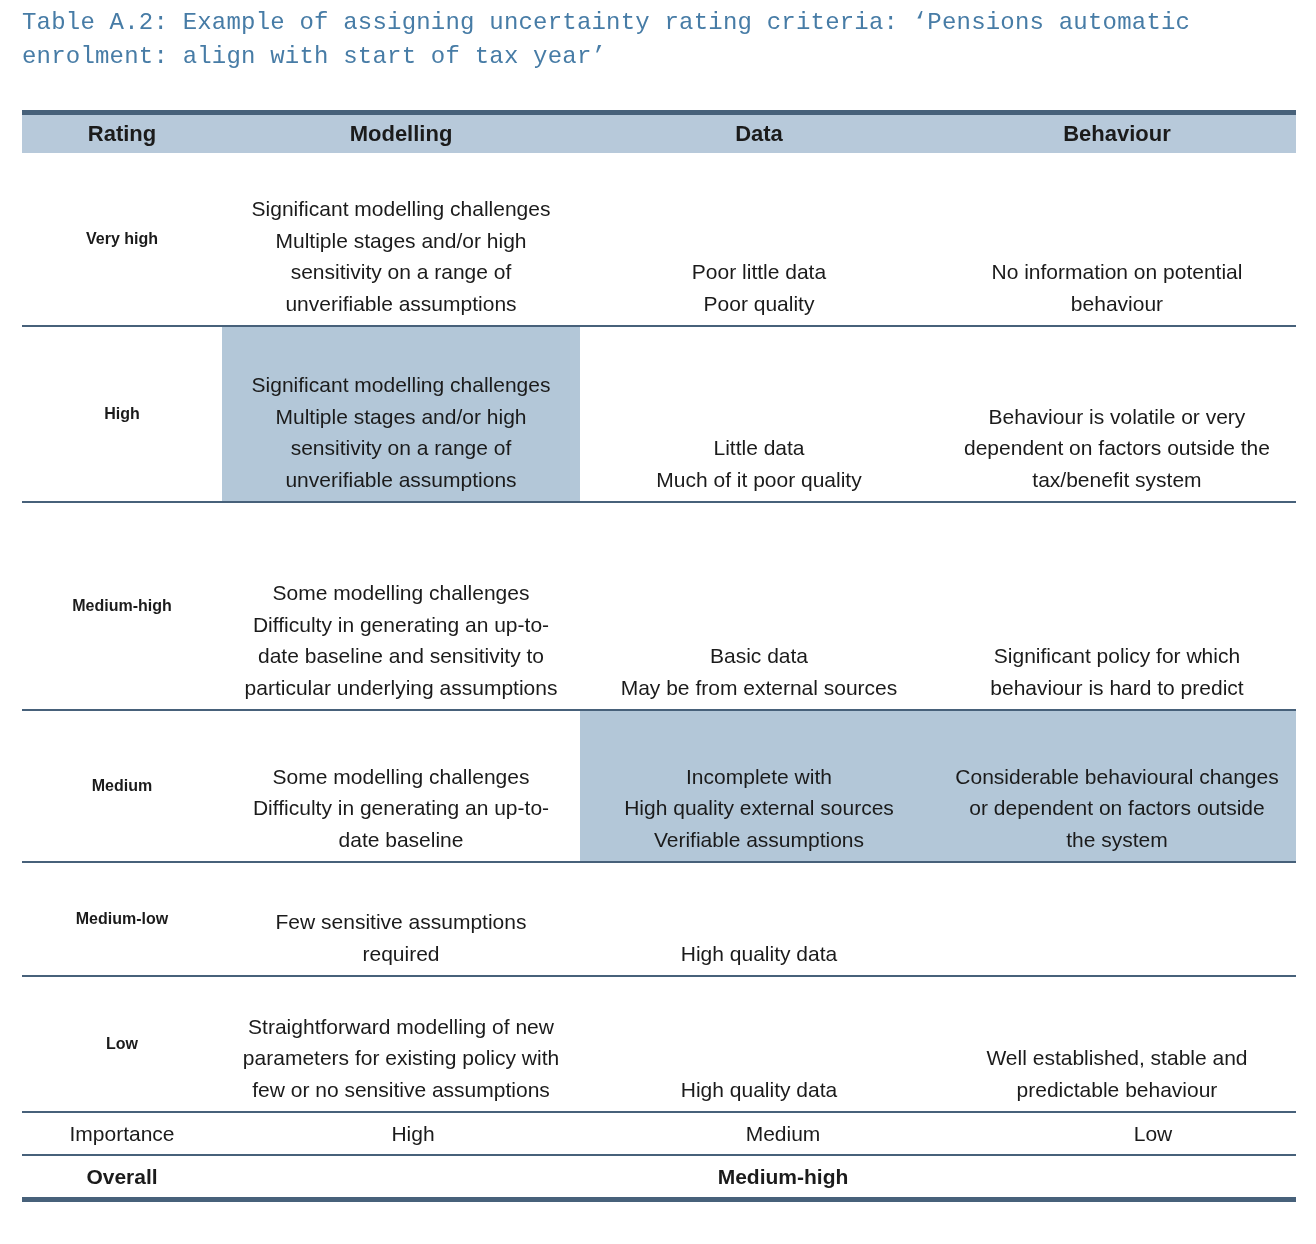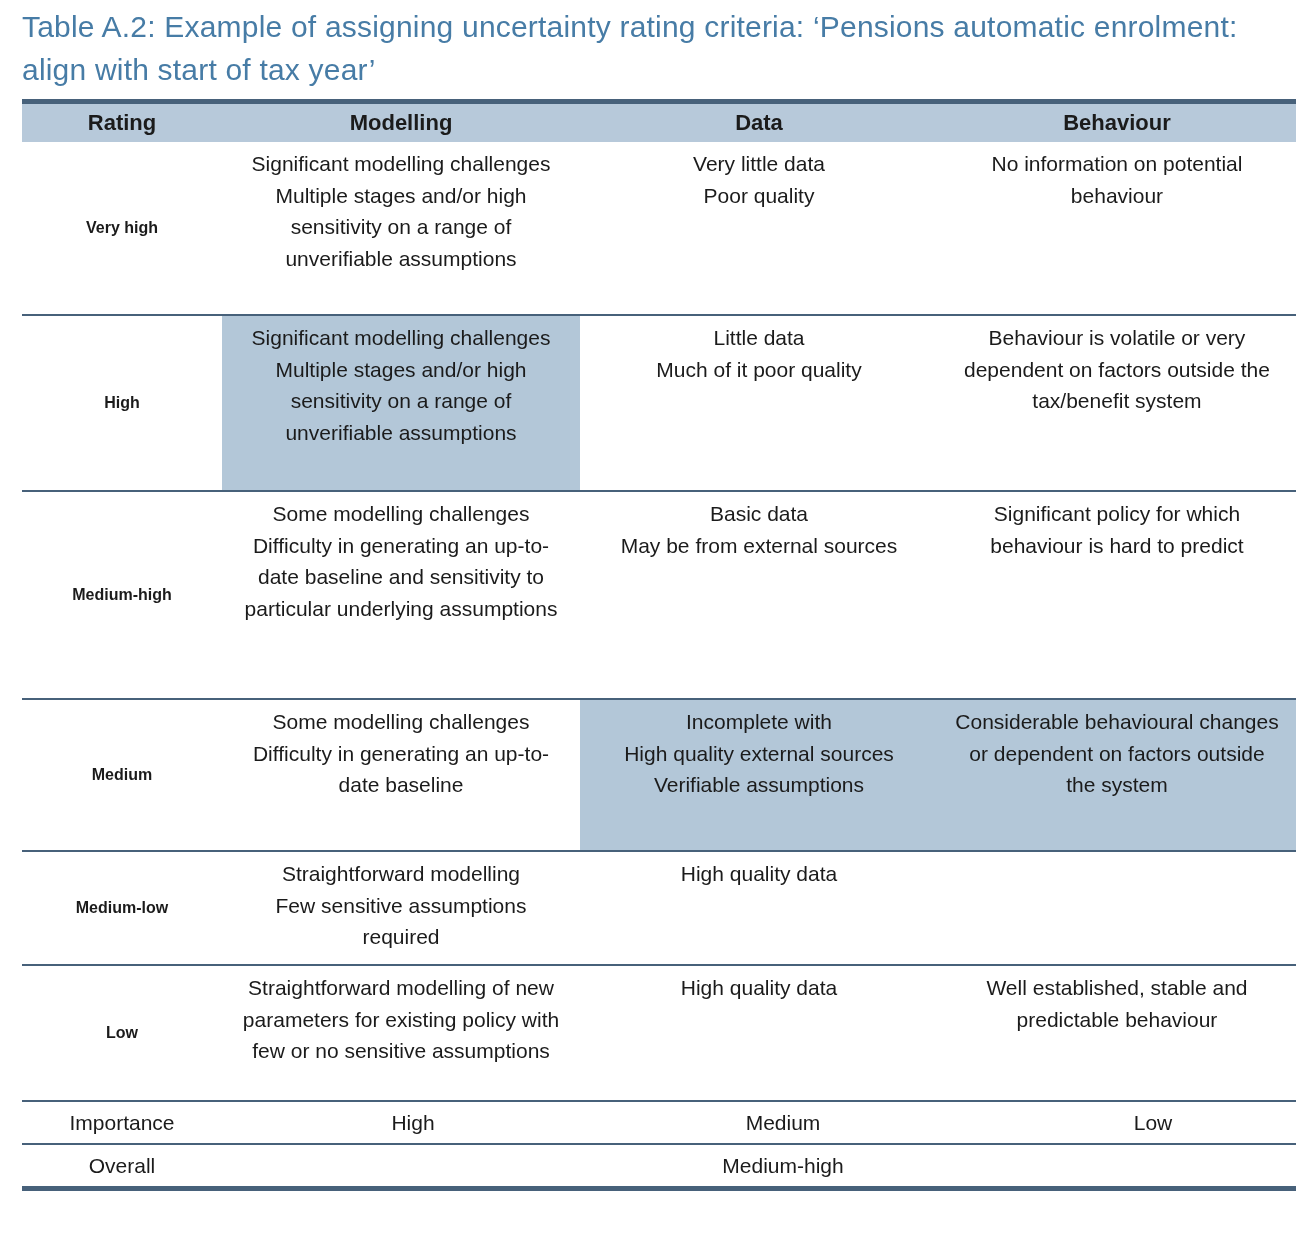--- a/index.html
+++ b/index.html
@@ -11,53 +11,53 @@
   }
   *{box-sizing:border-box;}
   body{
     margin:0; background:#ffffff; color:var(--text-color);
     font-family:"Liberation Sans", sans-serif;
     width:1316px; min-height:1244px;
   }
   .page{padding:6px 20px 0 22px;}
   .title{
     color:var(--title-color);
-    font-size:30px; font-weight:normal; line-height:1.42;
-    margin:0 0 8px 0; max-width:1235px; letter-spacing:.2px;
+    font-size:24px; font-weight:normal; line-height:1.42;
+    margin:0 0 36px 0; max-width:1235px; letter-spacing:.2px;font-family:Liberation Mono, monospace;
   }
   .tbl{
     width:1274px;
     border-top:5px solid var(--border-dark);
     border-bottom:5px solid var(--border-dark);
   }
   .row{display:grid; grid-template-columns:15.7% 28.1% 28.1% 28.1%;}
   .thead{
     background:var(--header-bg); min-height:38px;
     align-items:center; font-weight:bold; font-size:22px;
   }
   .th{text-align:center; padding:2px 22px;}
   .body-row{border-top:2.5px solid var(--border-dark);}
   .body-row.first{border-top:none;}
   .cell{
-    display:flex; flex-direction:column; justify-content:flex-start;
+    display:flex; flex-direction:column; justify-content:flex-end;
     align-items:center; text-align:center;
     font-size:21px; line-height:1.5; padding:6px 16px;
   }
   .cell p{margin:0;}
   .rating{font-weight:bold; font-size:16px; justify-content:center;}
   .hl{background:var(--highlight-bg);}
   .r0{min-height:172px;}
   .r1{min-height:176px;}
   .r2{min-height:208px;}
   .r3{min-height:152px;}
   .r4{min-height:114px;}
   .r5{min-height:136px;}
   .summary-row{border-top:2.5px solid var(--border-dark); min-height:43px; font-size:22px;gap:12px;}
   .summary-row .cell{justify-content:center; padding:4px 10px;}
-  .overall-row{font-weight:normal;}
+  .overall-row{font-weight:bold;}
   .span-rest{grid-column:2 / 5;}
 </style>
 </head>
 <body>
 
 <div class="page">
 
   <h1 class="title">Table A.2: Example of assigning uncertainty rating criteria: ‘Pensions automatic enrolment: align with start of tax year’</h1>
 
   <div class="tbl">
@@ -69,21 +69,21 @@
       <div class="th">Behaviour</div>
     </div>
 
     <div class="row body-row first r0">
       <div class="cell rating">Very high</div>
       <div class="cell">
         <p>Significant modelling challenges</p>
         <p>Multiple stages and/or high sensitivity on a range of unverifiable assumptions</p>
       </div>
       <div class="cell">
-        <p>Very little data</p>
+        <p>Poor little data</p>
         <p>Poor quality</p>
       </div>
       <div class="cell">
         <p>No information on potential behaviour</p>
       </div>
     </div>
 
     <div class="row body-row r1">
       <div class="cell rating">High</div>
       <div class="cell hl">
@@ -126,21 +126,20 @@
         <p>Verifiable assumptions</p>
       </div>
       <div class="cell hl">
         <p>Considerable behavioural changes or dependent on factors outside the system</p>
       </div>
     </div>
 
     <div class="row body-row r4">
       <div class="cell rating">Medium-low</div>
       <div class="cell">
-        <p>Straightforward modelling</p>
         <p>Few sensitive assumptions required</p>
       </div>
       <div class="cell">
         <p>High quality data</p>
       </div>
     </div>
 
     <div class="row body-row r5">
       <div class="cell rating">Low</div>
       <div class="cell">

